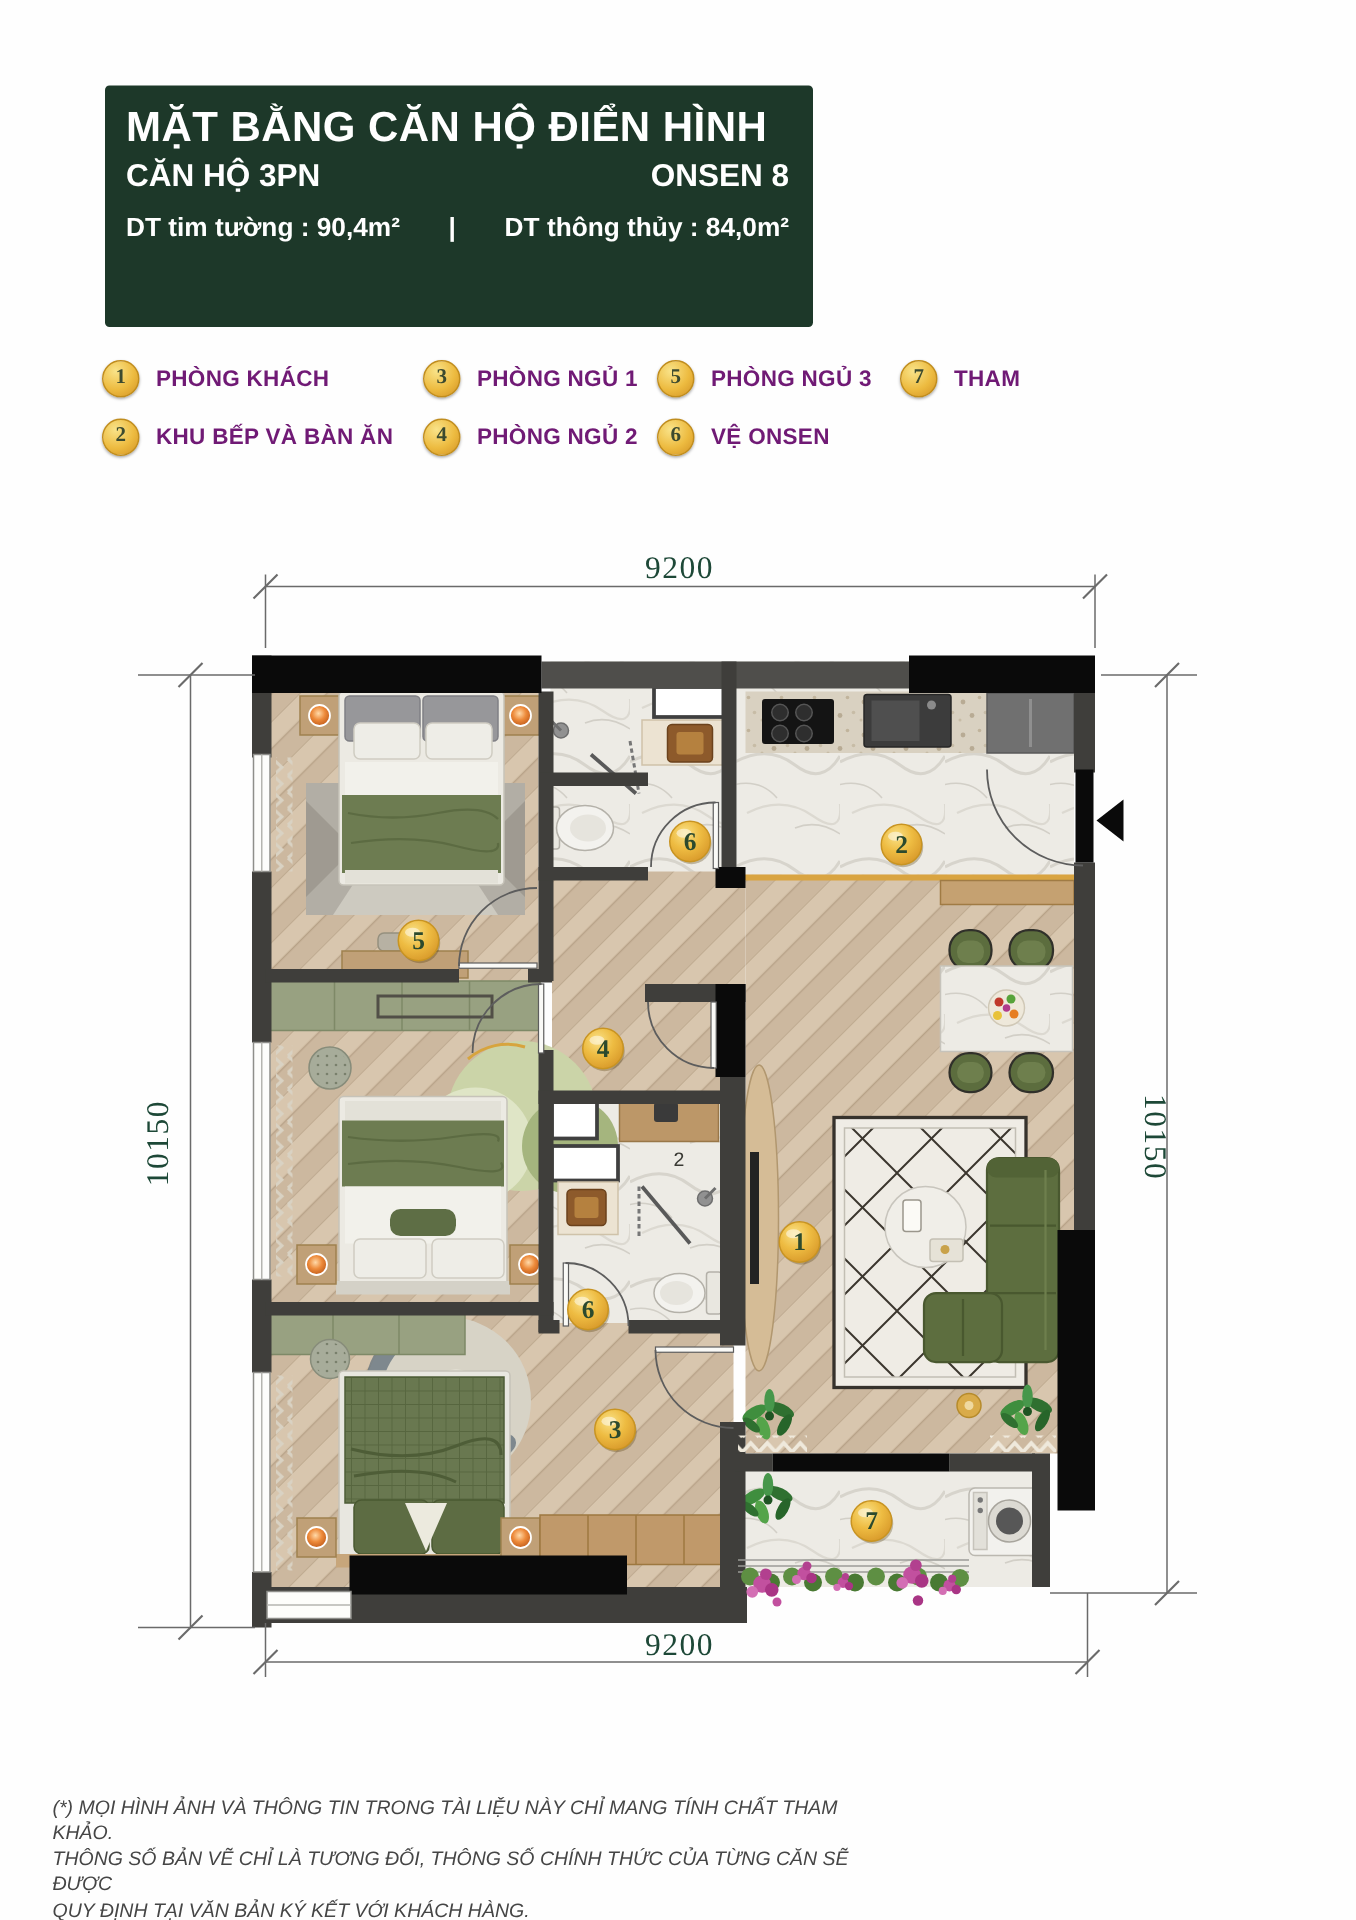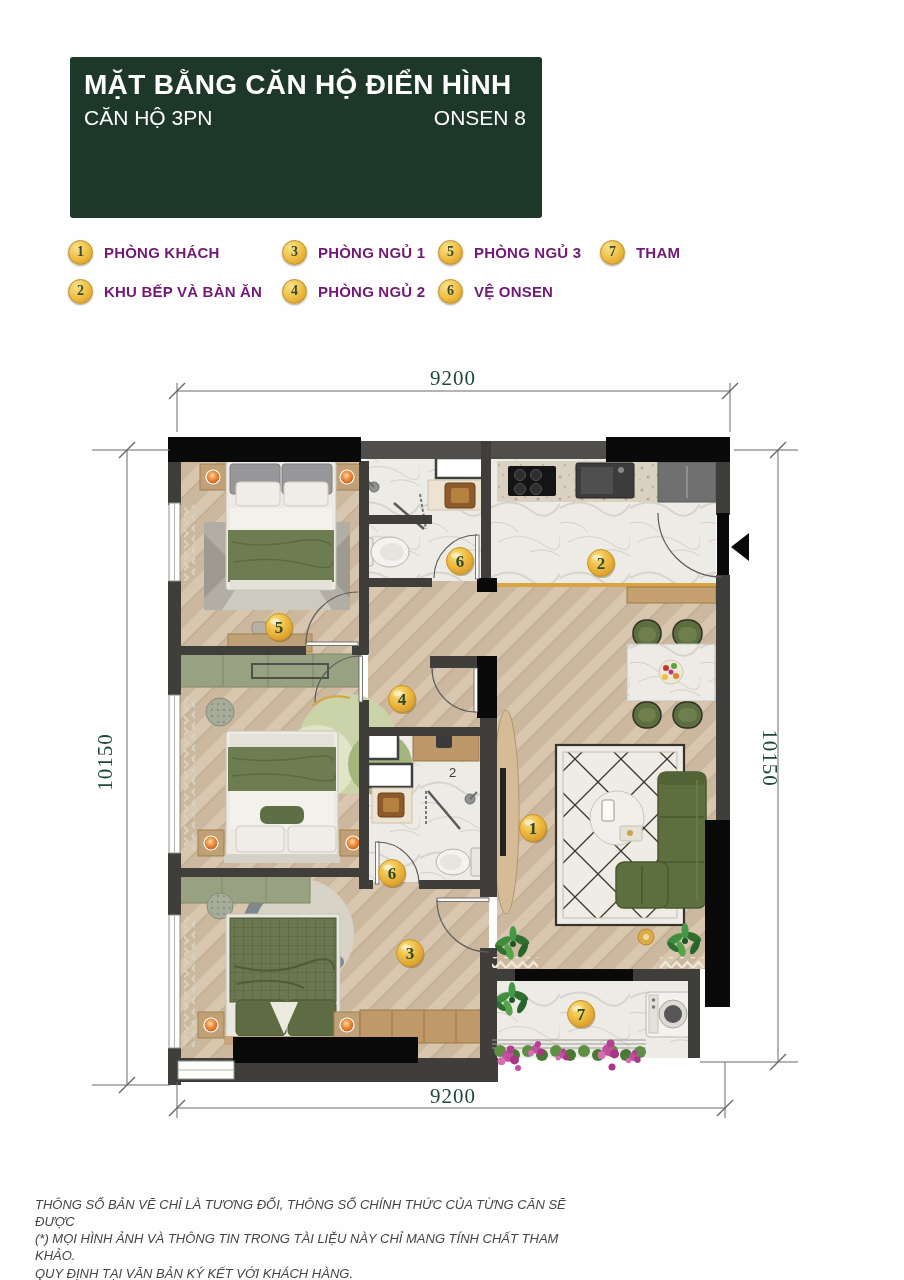--- a/index.html
+++ b/index.html
@@ -3,21 +3,21 @@
 <meta charset="utf-8">
 <style>
   html,body{margin:0;padding:0;background:#ffffff;}
   .page{position:relative;width:904px;height:1280px;background:#fefefe;overflow:hidden;
         font-family:"Liberation Sans",sans-serif;}
   
   .header{position:absolute;left:70px;top:57px;width:472px;height:161px;box-sizing:border-box;
           border-radius:3px;padding:13px 16px 0 14px;}
   .hd-title{font-size:28px;font-weight:bold;letter-spacing:.3px;line-height:1.05;}
   .hd-row2{display:flex;justify-content:space-between;align-items:baseline;
-           font-size:21px;font-weight:normal;margin-top:7px;}
+           font-size:21px;font-weight:bold;margin-top:7px;}
   .hd-row3{text-align:right;font-size:21px;font-weight:bold;margin-top:3px;}
   .hd-row4{display:flex;justify-content:space-between;align-items:baseline;
            font-size:17.5px;font-weight:bold;margin-top:11px;}
   
   #legend{position:absolute;left:68px;top:240px;display:flex;}
   .legend-col{display:flex;flex-direction:column;gap:15px;}
   .legend-col:nth-child(1){width:214px;}
   .legend-col:nth-child(2){width:156px;}
   .legend-col:nth-child(3){width:162px;}
   .legend-item{display:flex;align-items:center;gap:11px;height:24px;}
@@ -39,20 +39,25 @@
 <body>
 
 <div class="page">
 
   <div class="header" id="headerBox" style="background: rgb(29, 56, 41); color: #ffffff;">
     <div class="hd-title">MẶT BẰNG CĂN HỘ ĐIỂN HÌNH</div>
     <div class="hd-row2">
       <span>CĂN HỘ 3PN</span>
       <span>ONSEN 8</span>
     </div>
+    <div class="hd-row4">
+      <span>DT tim tường : 90,4m²</span>
+      <span>|</span>
+      <span>DT thông thủy : 84,0m²</span>
+    </div>
   </div>
 
   <div id="legend">
       <div class="legend-col">
         <div class="legend-item">
           <span class="lnum">1</span>
           <span class="llabel">PHÒNG KHÁCH</span>
         </div>
         <div class="legend-item">
           <span class="lnum">2</span>
@@ -545,18 +550,18 @@
         <g>
           <circle cx="582" cy="1015.6" r="13.5" fill="rgba(80,55,0,0.3)"></circle>
           <circle cx="581" cy="1014" r="13.5" fill="url(#goldGrad)" stroke="#c89422"></circle>
           <ellipse cx="577" cy="1008.5" rx="5" ry="3" fill="rgba(255,255,255,0.5)"></ellipse>
           <text x="581" y="1019.5" text-anchor="middle" class="mnum">7</text>
         </g>
       </g>
   </svg>
 
   <div class="footnote">
+    <div>(*) MỌI HÌNH ẢNH VÀ THÔNG TIN TRONG TÀI LIỆU NÀY CHỈ MANG TÍNH  CHẤT THAM KHẢO.</div>
     <div>THÔNG SỐ BẢN VẼ CHỈ LÀ TƯƠNG ĐỐI, THÔNG SỐ CHÍNH THỨC CỦA TỪNG CĂN SẼ ĐƯỢC</div>
-    <div>(*) MỌI HÌNH ẢNH VÀ THÔNG TIN TRONG TÀI LIỆU NÀY CHỈ MANG TÍNH  CHẤT THAM KHẢO.</div>
     <div>QUY ĐỊNH TẠI VĂN BẢN KÝ KẾT VỚI KHÁCH HÀNG.</div>
   </div>
 
 </div>
 
 </body></html>

